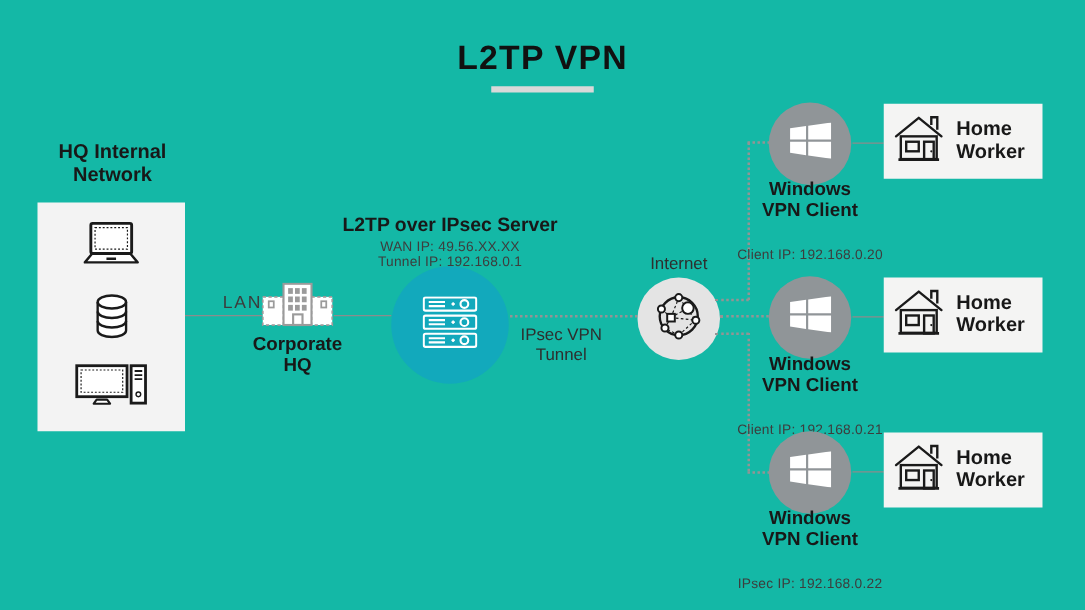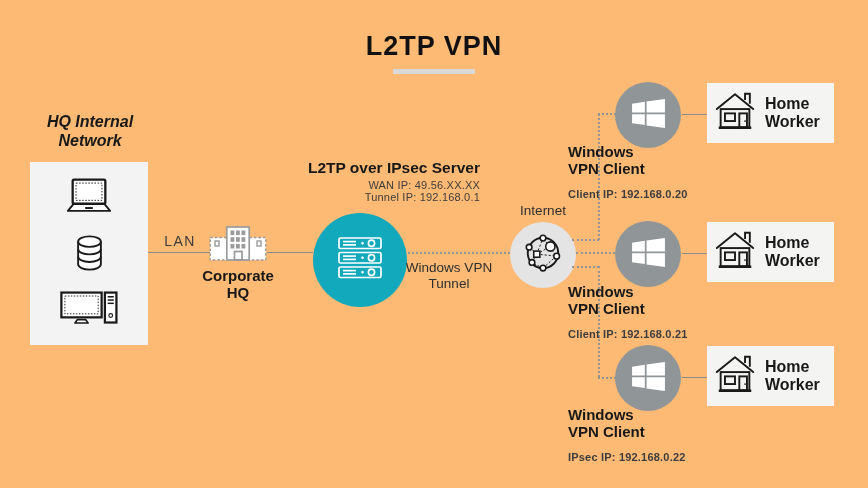--- a/index.html
+++ b/index.html
@@ -1,49 +1,49 @@
 <!DOCTYPE html>
 <html><head>
 <meta charset="utf-8">
 <style>
   html,body{margin:0;padding:0;background:#ffffff;}
   .canvas{
-    position:relative;width:868px;height:488px;background:#fdba74;overflow:hidden;
+    position:relative;width:868px;height:488px;background:#14b8a6;overflow:hidden;
     font-family:"Liberation Sans",sans-serif;color:#1a1a1a;
   }
   .abs{position:absolute;}
   
   .title{left:0;top:31px;width:868px;text-align:center;font-size:27px;font-weight:700;letter-spacing:1px;color:#111;}
   .title-underline{left:393px;top:69px;width:82px;height:5px;background:#d9d9d9;}
   
-  .hq-heading{left:18px;top:113px;width:144px;text-align:center;font-size:16px;font-weight:700;line-height:1.18;color:#181818;font-style:italic;}
+  .hq-heading{left:18px;top:113px;width:144px;text-align:center;font-size:16px;font-weight:700;line-height:1.18;color:#181818;}
   .hq-panel{left:30px;top:162px;width:118px;height:183px;background:#f3f3f3;
     display:flex;flex-direction:column;align-items:center;justify-content:space-evenly;}
   
-  .lan-label{left:150px;top:233px;width:60px;text-align:center;font-size:14px;font-weight:400;letter-spacing:1.5px;color:#3c3c3c;}
+  .lan-label{left:164px;top:233px;width:60px;text-align:center;font-size:14px;font-weight:400;letter-spacing:1.5px;color:#3c3c3c;}
   .corp-label{left:186px;top:267px;width:104px;text-align:center;font-size:15px;font-weight:700;line-height:1.15;color:#181818;}
-  .server-text{left:240px;top:159px;width:240px;text-align:right;}
+  .server-text{left:240px;top:172px;width:240px;text-align:center;}
   .server-title{font-size:15.5px;font-weight:700;color:#181818;}
   .server-ip-line{font-size:11px;font-weight:400;color:#3d3d3d;margin-top:2px;letter-spacing:.2px;}
   .tunnel-label{left:397px;top:260px;width:104px;text-align:center;font-size:13.5px;font-weight:500;line-height:1.22;color:#2e2e2e;}
   .internet-label{left:491px;top:203px;width:104px;text-align:center;font-size:13.5px;font-weight:400;color:#2e2e2e;}
   
   .teal-circle{left:313px;top:213px;width:94px;height:94px;border-radius:50%;
     display:flex;align-items:center;justify-content:center;}
   .internet-circle{left:510px;top:222px;width:66px;height:66px;border-radius:50%;
     display:flex;align-items:center;justify-content:center;}
   .win-circle{width:66px;height:66px;border-radius:50%;display:flex;align-items:center;justify-content:center;}
   
   .solid-h{height:0;border-top:1.5px solid #8c8c8c;}
   .dot-h{height:0;border-top:2px dotted #949494;}
   .dot-v{width:0;border-left:2px dotted #949494;}
   
-  .client-label{width:160px;left:568px;text-align:left;}
+  .client-label{width:160px;left:568px;text-align:center;}
   .client-name{font-size:15px;font-weight:700;line-height:1.16;color:#181818;}
-  .client-ip{font-size:11px;font-weight:700;color:#3d3d3d;margin-top:10px;letter-spacing:.2px;}
+  .client-ip{font-size:11px;font-weight:400;color:#3d3d3d;margin-top:20px;letter-spacing:.2px;}
   
   .home-card{left:707px;width:127px;height:60px;background:#f4f4f3;
     display:flex;align-items:center;justify-content:flex-start;gap:8px;padding-left:6px;box-sizing:border-box;}
   .home-label{font-size:16px;font-weight:700;line-height:1.15;color:#181818;}
 </style>
 </head>
 <body>
 
 <div class="canvas">
 
@@ -142,21 +142,21 @@
           <line x1="5" y1="36.9" x2="18" y2="36.9"></line>
           <circle cx="24.5" cy="35.2" r="1" fill="#fff" stroke-width="0.8"></circle>
           <circle cx="33.5" cy="35.2" r="3.1"></circle>
         </g>
       </svg>
     </span>
   </div>
 
   <div class="abs dot-h" style="left:408px;top:252px;width:102px;"></div>
   <div class="abs tunnel-label">
-    <div>Windows VPN</div>
+    <div>IPsec VPN</div>
     <div>Tunnel</div>
   </div>
 
   <div class="abs internet-label">Internet</div>
   <div class="abs internet-circle" style="background:#e4e4e4;">
     <span>
       <svg width="42" height="42" viewBox="0 0 40 40" fill="none">
         <circle cx="20" cy="20" r="14.5" stroke="#1a1a1a" stroke-width="1.8"></circle>
         <g stroke="#1a1a1a" stroke-width="0.9" stroke-dasharray="2 1.8">
           <line x1="14" y1="21" x2="20" y2="6"></line>

